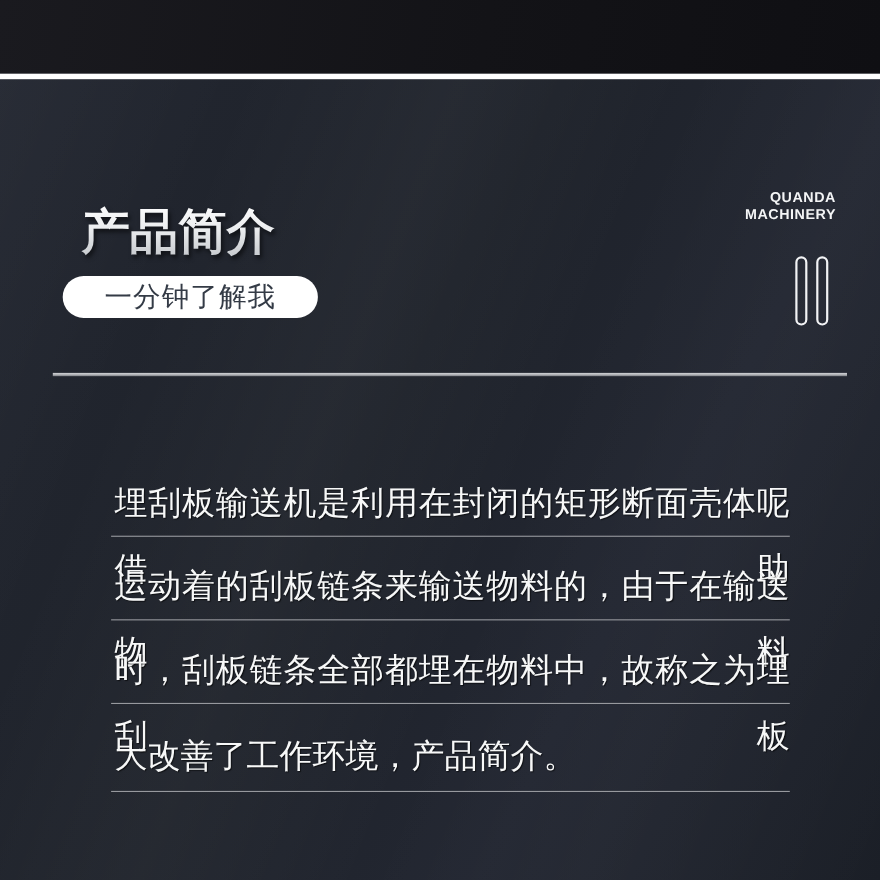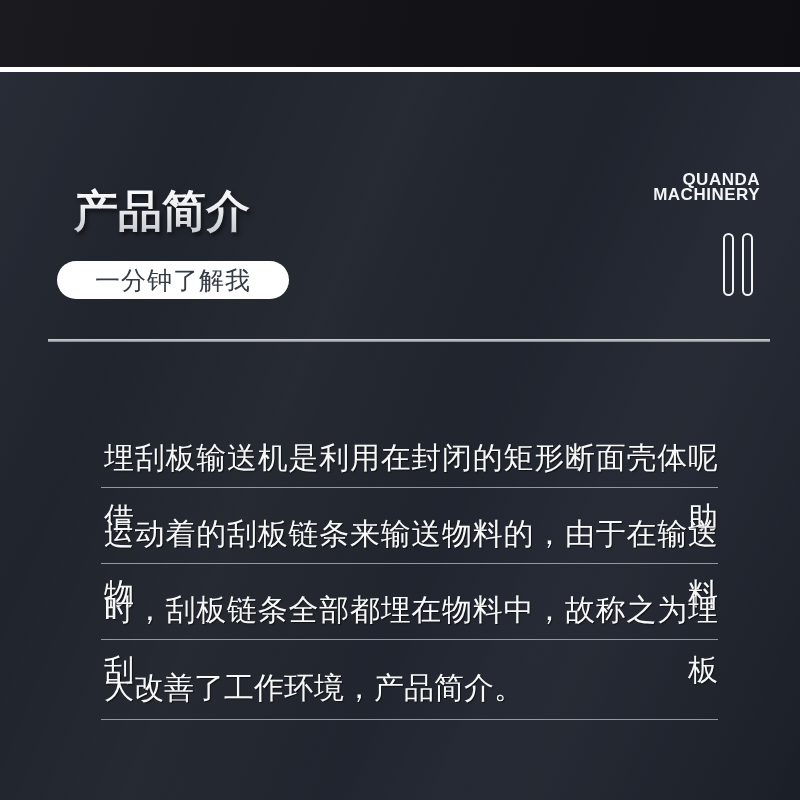--- a/index.html
+++ b/index.html
@@ -41,41 +41,41 @@
     letter-spacing: 0px;
     background: linear-gradient(180deg, #ffffff 12%, #eceef0 45%, #b7bbc0 95%);
     -webkit-background-clip: text;
     background-clip: text;
     color: transparent;
     filter: drop-shadow(2px 3px 2px rgba(0,0,0,0.55));
   }
 
   .badge {
     position: absolute;
-    left: 57px; top: 261px;
+    left: 57px; top: 251px;
     width: 232px; height: 38px;
     background: #ffffff;
     border-radius: 19px;
     display: flex;
     align-items: center;
     justify-content: center;
   }
   .badge span {
     color: #343b46;
     font-size: 25px;
     letter-spacing: 1px;
     line-height: 1;
   }
 
   .brand {
     position: absolute;
     right: 40px; top: 172px;
     text-align: right;
     color: #f4f5f6;
-    font-size: 17px;
+    font-size: 13px;
     font-weight: bold;
     line-height: 15px;
     letter-spacing: 0.5px;
   }
 
   .capsules {
     position: absolute;
     right: 47px; top: 233px;
     display: flex;
     gap: 8px;

